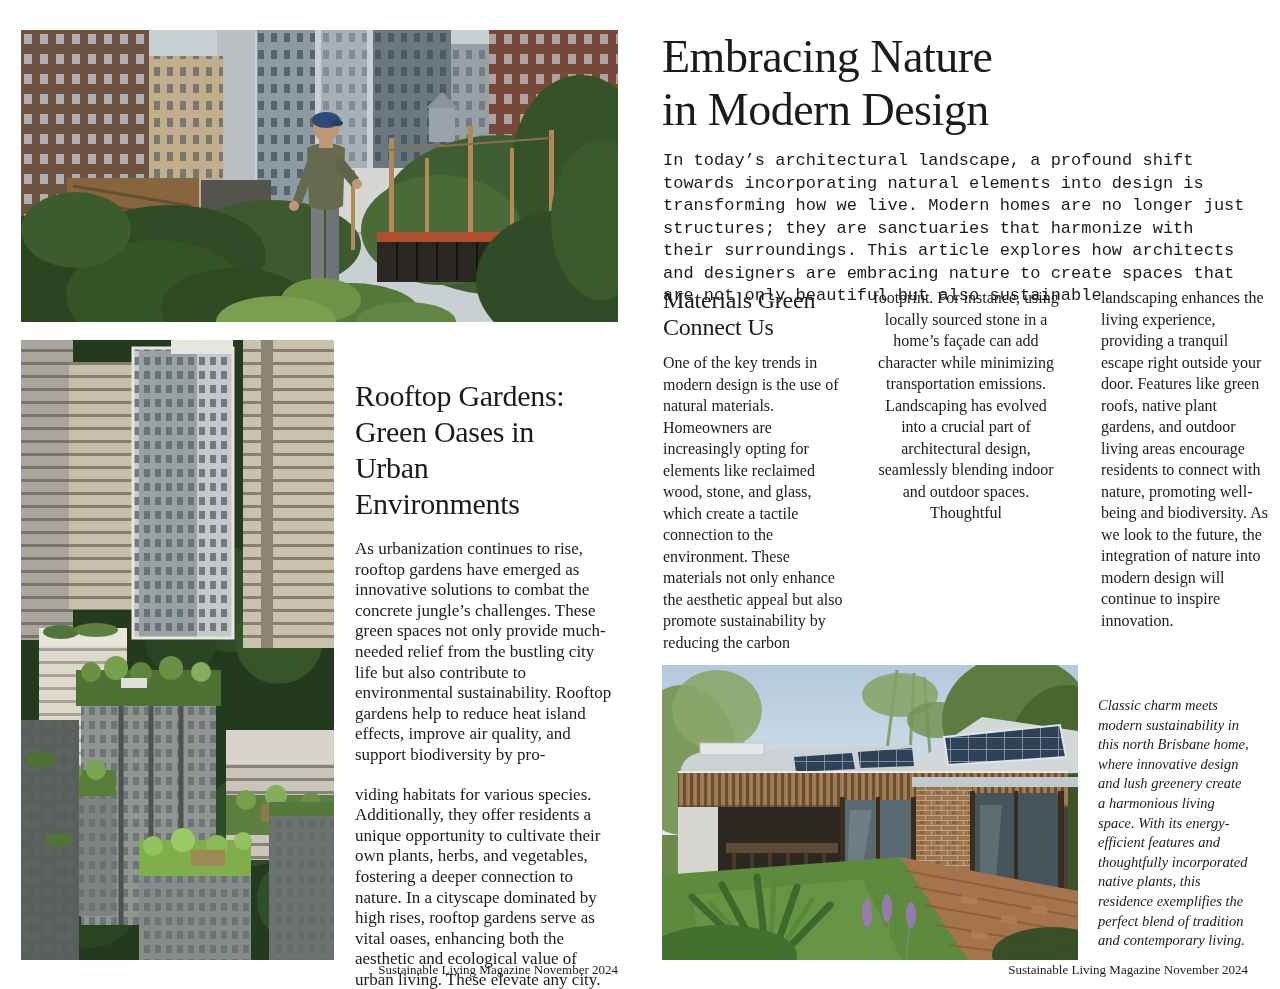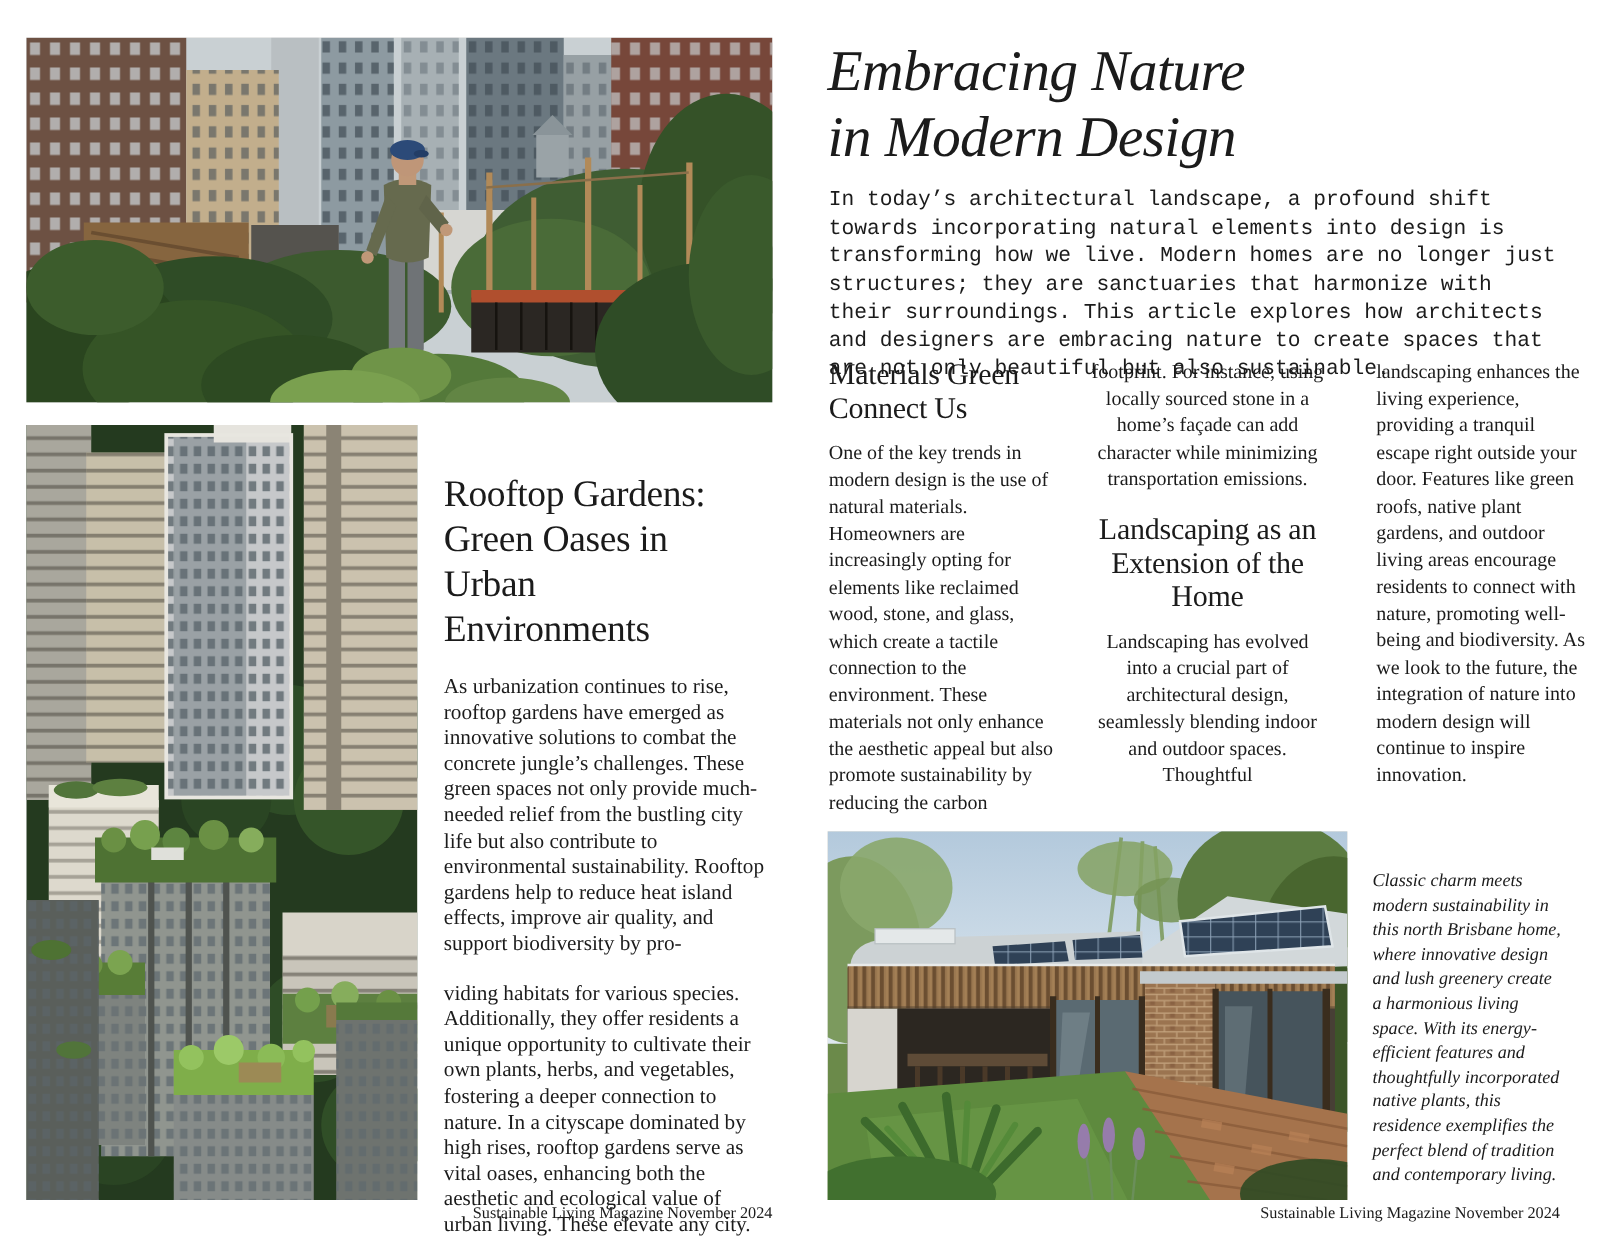--- a/index.html
+++ b/index.html
@@ -22,21 +22,21 @@
     font-weight:400;font-size:30px;line-height:36px;letter-spacing:-0.3px;
     -webkit-hyphens:none;hyphens:none;
   }
   .left-article p{margin:0 0 19px 0;font-size:17px;line-height:20.6px;}
   .left-article p:last-child{margin-bottom:0;}
 
   .headline{
     position:absolute;left:662px;top:30px;width:590px;margin:0;
     font-weight:400;font-size:46px;line-height:53px;letter-spacing:-0.5px;
   }
-  .headline span{display:block;font-style:italic;}
+  .headline span{display:block;}
 
   .intro{position:absolute;left:663px;top:150px;width:587px;margin:0;
     font-size:17px;line-height:22.5px;font-family:Liberation Mono, monospace;}
 
   .col{position:absolute;top:287px;}
   .col-1{left:663px;width:188px;}
   .col-2{left:872px;width:188px;text-align:center;}
   .col-3{left:1080px;width:170px;margin-left:21px;}
   .col h3{
     margin:0 0 11px 0;font-weight:400;font-size:24px;line-height:27px;
@@ -238,21 +238,20 @@
 
 <p class="intro">In today’s architectural landscape, a profound shift towards incorporating natural elements into design is transforming how we live. Modern homes are no longer just structures; they are sanctuaries that harmonize with their surroundings. This article explores how architects and designers are embracing nature to create spaces that are not only beautiful but also sustainable.</p>
 
 <div class="col col-1">
   <h3>Materials Green Connect Us</h3>
   <p>One of the key trends in modern design is the use of natural materials. Homeowners are increasingly opting for elements like reclaimed wood, stone, and glass, which create a tactile connection to the environment. These materials not only enhance the aesthetic appeal but also promote sustainability by reducing the carbon</p>
 </div>
 
 <div class="col col-2">
   <p>footprint. For instance, using locally sourced stone in a home’s façade can add character while minimizing transportation emissions.</p>
-  <h3>Landscaping as an Extension of the Home</h3>
   <p>Landscaping has evolved into a crucial part of architectural design, seamlessly blending indoor and outdoor spaces. Thoughtful</p>
 </div>
 
 <div class="col col-3">
   <p>landscaping enhances the living experience, providing a tranquil escape right outside your door. Features like green roofs, native plant gardens, and outdoor living areas encourage residents to connect with nature, promoting well-being and biodiversity. As we look to the future, the integration of nature into modern design will continue to inspire innovation.</p>
 </div>
 
 <figure class="photo photo-house">
   <svg viewBox="0 0 416 295" preserveAspectRatio="none">
     <defs>

